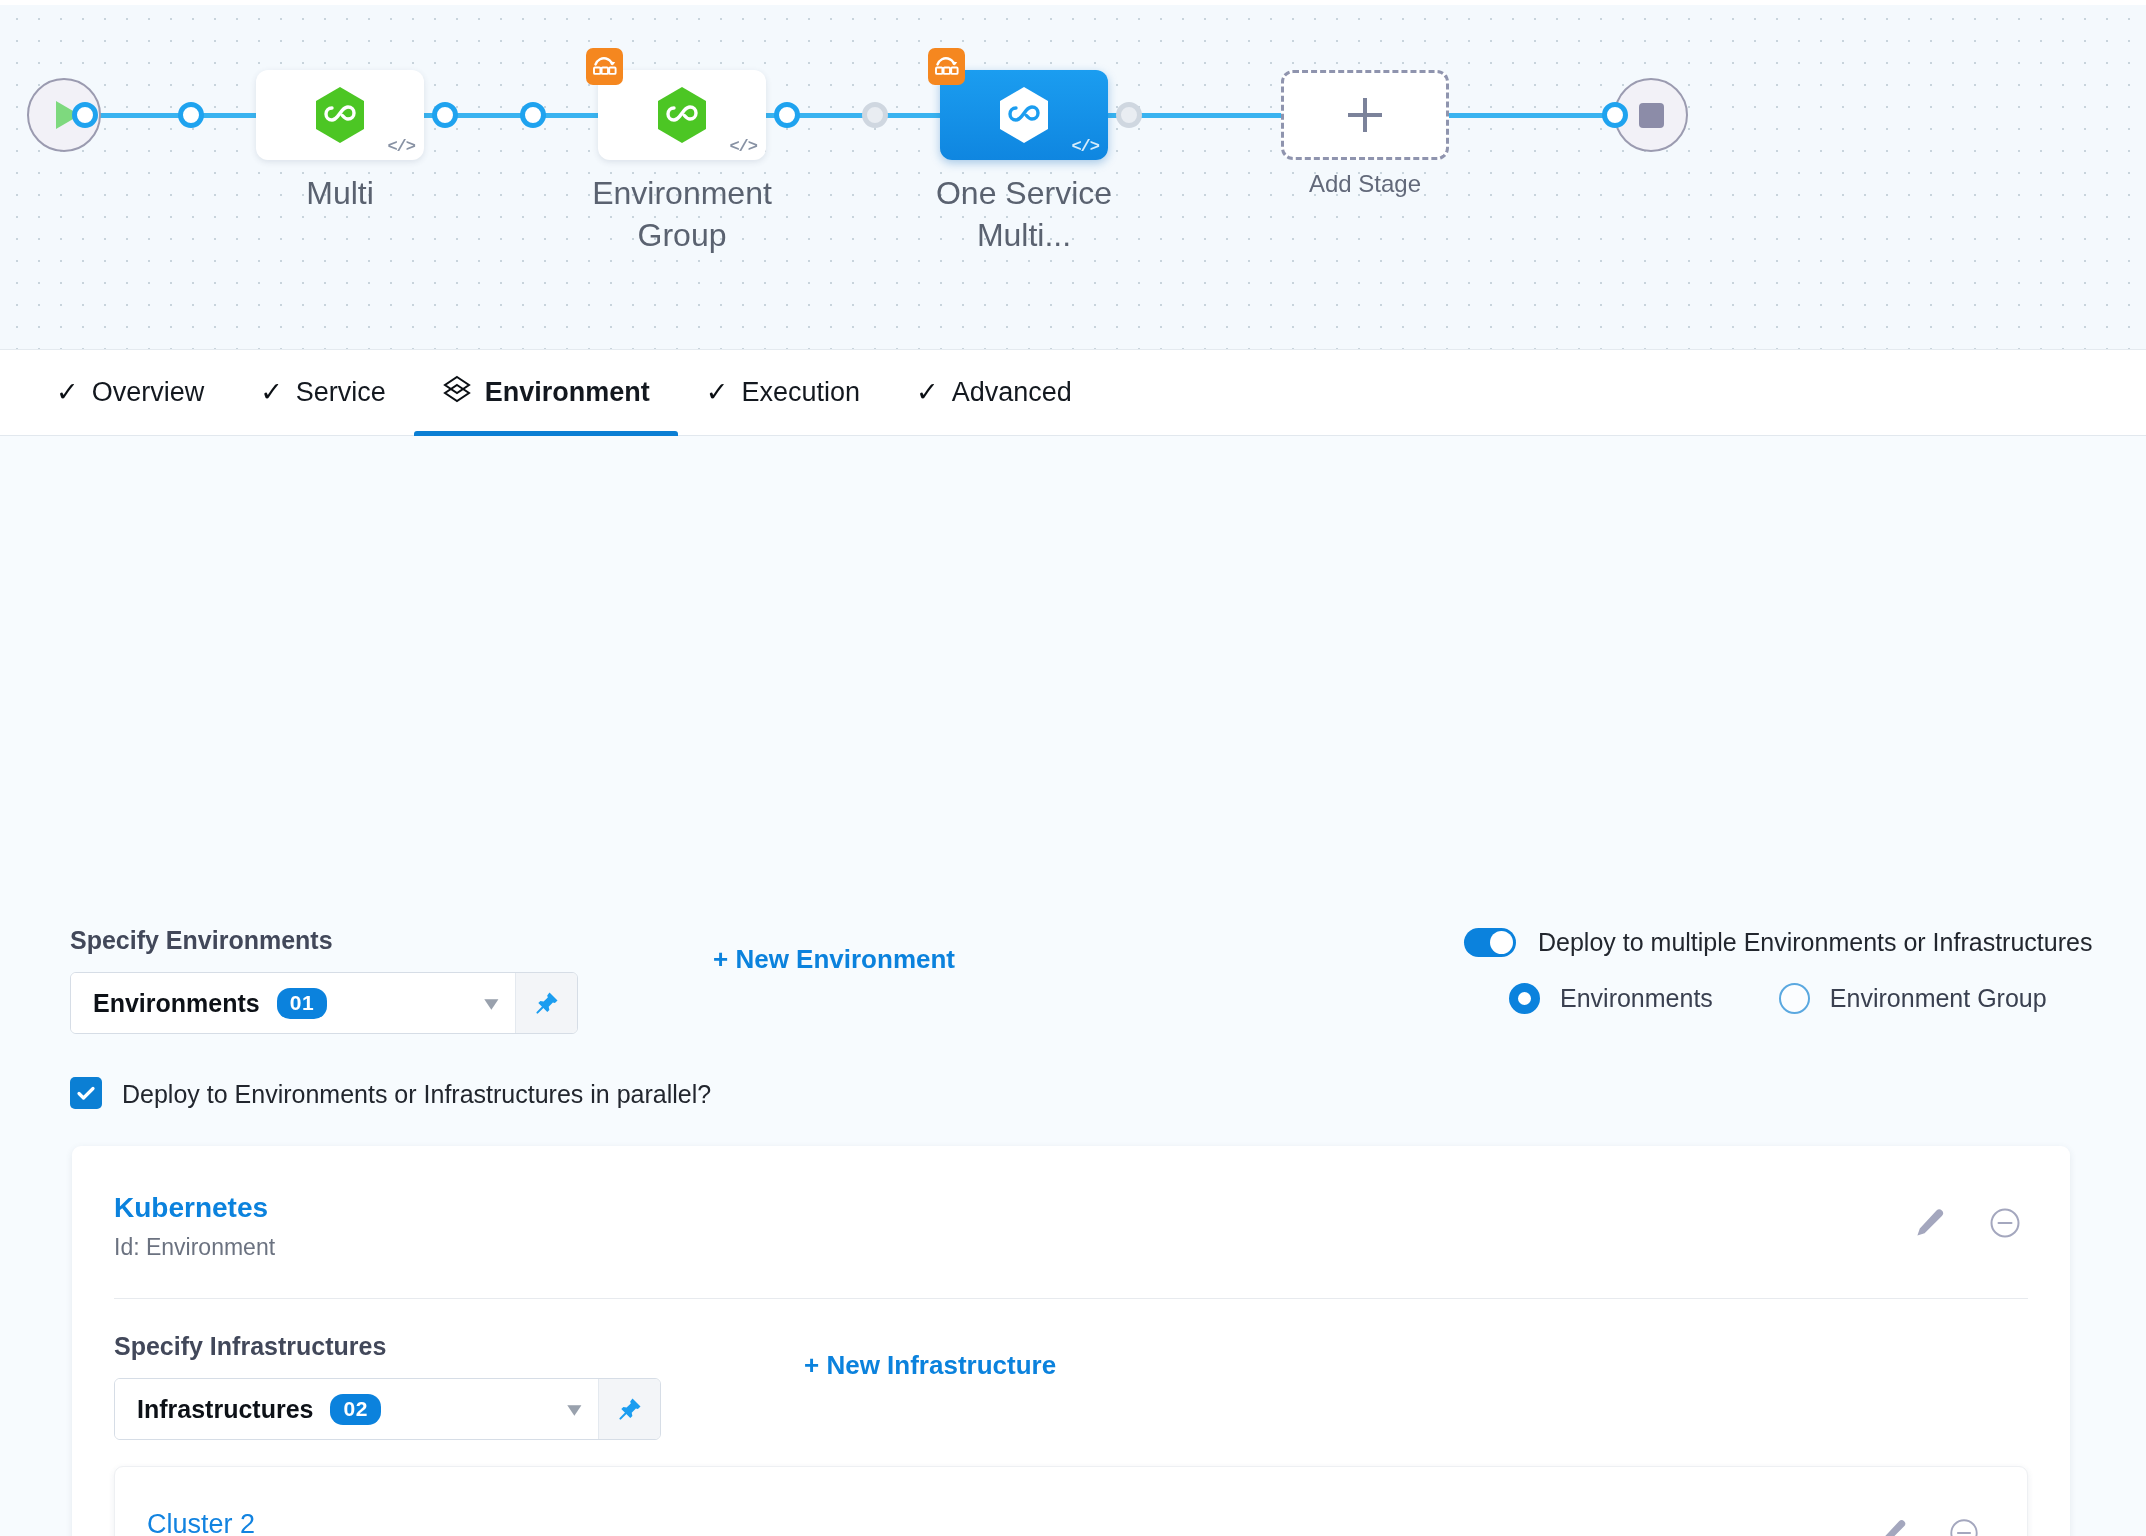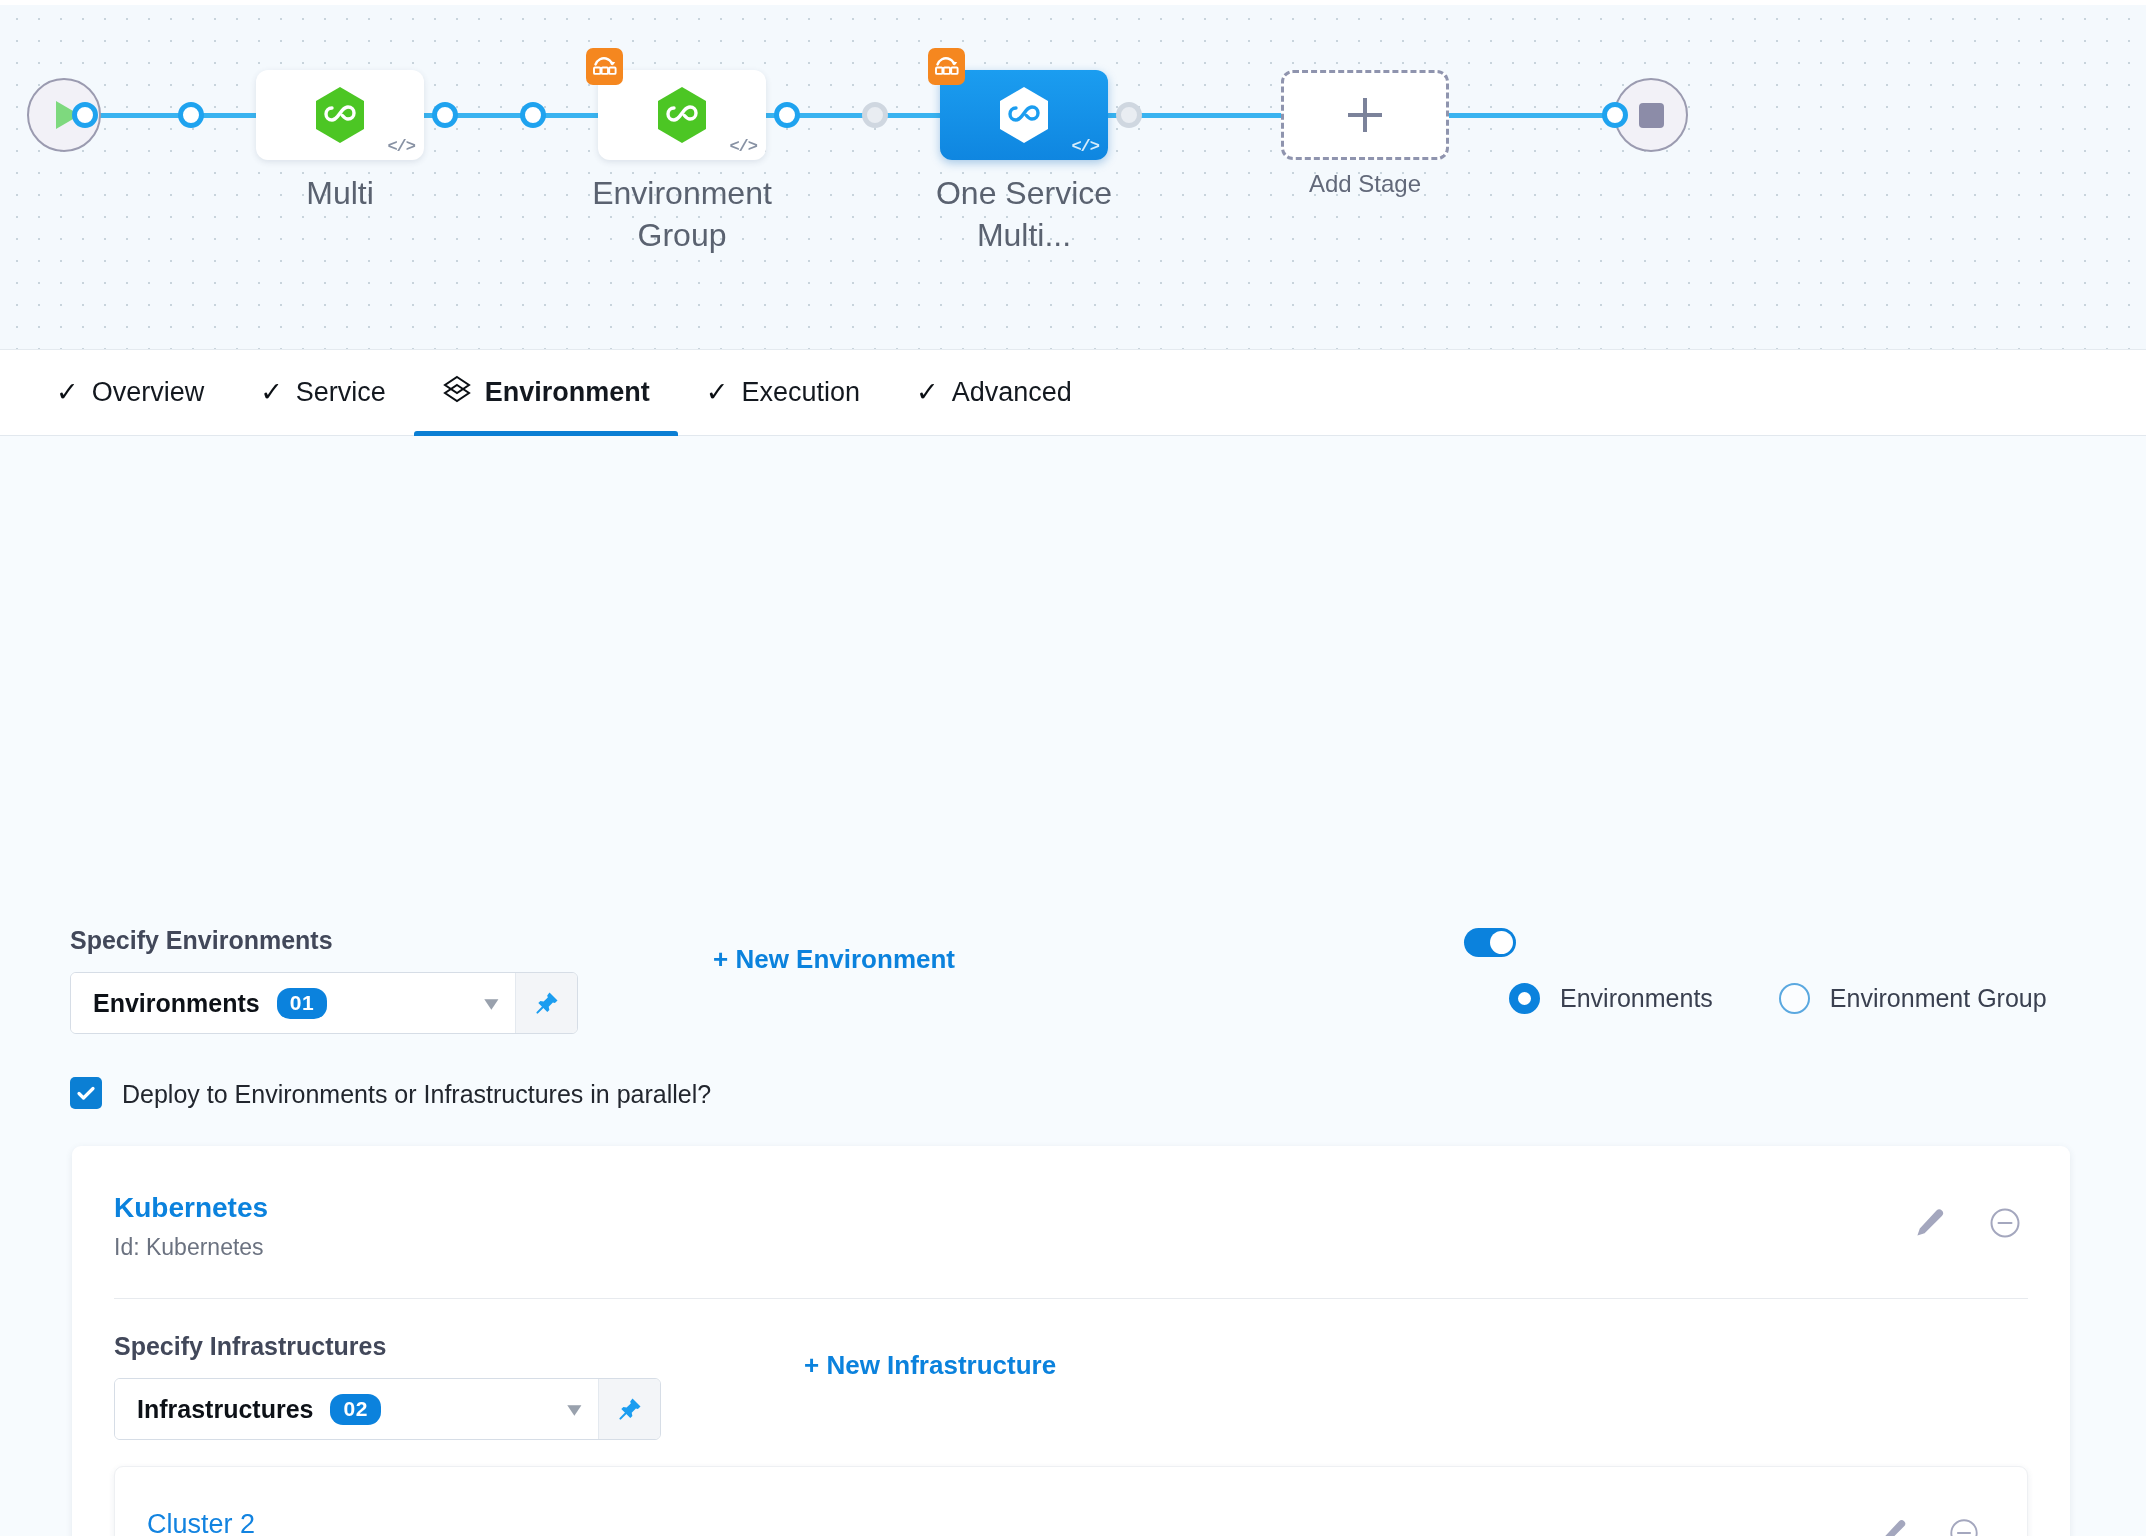--- a/index.html
+++ b/index.html
@@ -409,34 +409,35 @@
       </svg>
     </div>
     <div class="parallel-label">Deploy to Environments or Infrastructures in parallel?</div>
   </div>
 
   <div class="toggle-area">
     <div class="toggle-row">
       <div class="switch">
         <div class="knob"></div>
       </div>
+      <div class="toggle-text">Deploy to multiple Environments or Infrastructures</div>
     </div>
     <div class="radio-row">
       <div class="radio on"></div>
       <div class="radio-label">Environments</div>
       <div class="radio-gap"></div>
       <div class="radio"></div>
       <div class="radio-label">Environment Group</div>
     </div>
   </div>
 
   <div class="outer-card">
     <div class="env-head">
       <div class="env-name">Kubernetes</div>
-      <div class="env-id">Id: Kubernetes</div>
+      <div class="env-id">Id: Environment</div>
     </div>
     <div class="head-actions">
       <span class="icon-btn">
         <svg width="34" height="34" viewBox="0 0 34 34">
           <path d="M24.5 4.5a3.8 3.8 0 0 1 5.4 5.4L12.6 27.2 5.4 29.6l2.4-7.2z" fill="#a4a7be"></path>
         </svg>
       </span>
       <span class="icon-btn">
         <svg width="34" height="34" viewBox="0 0 34 34">
           <circle cx="17" cy="17" r="13.5" fill="none" stroke="#a4a7be" stroke-width="2"></circle>

